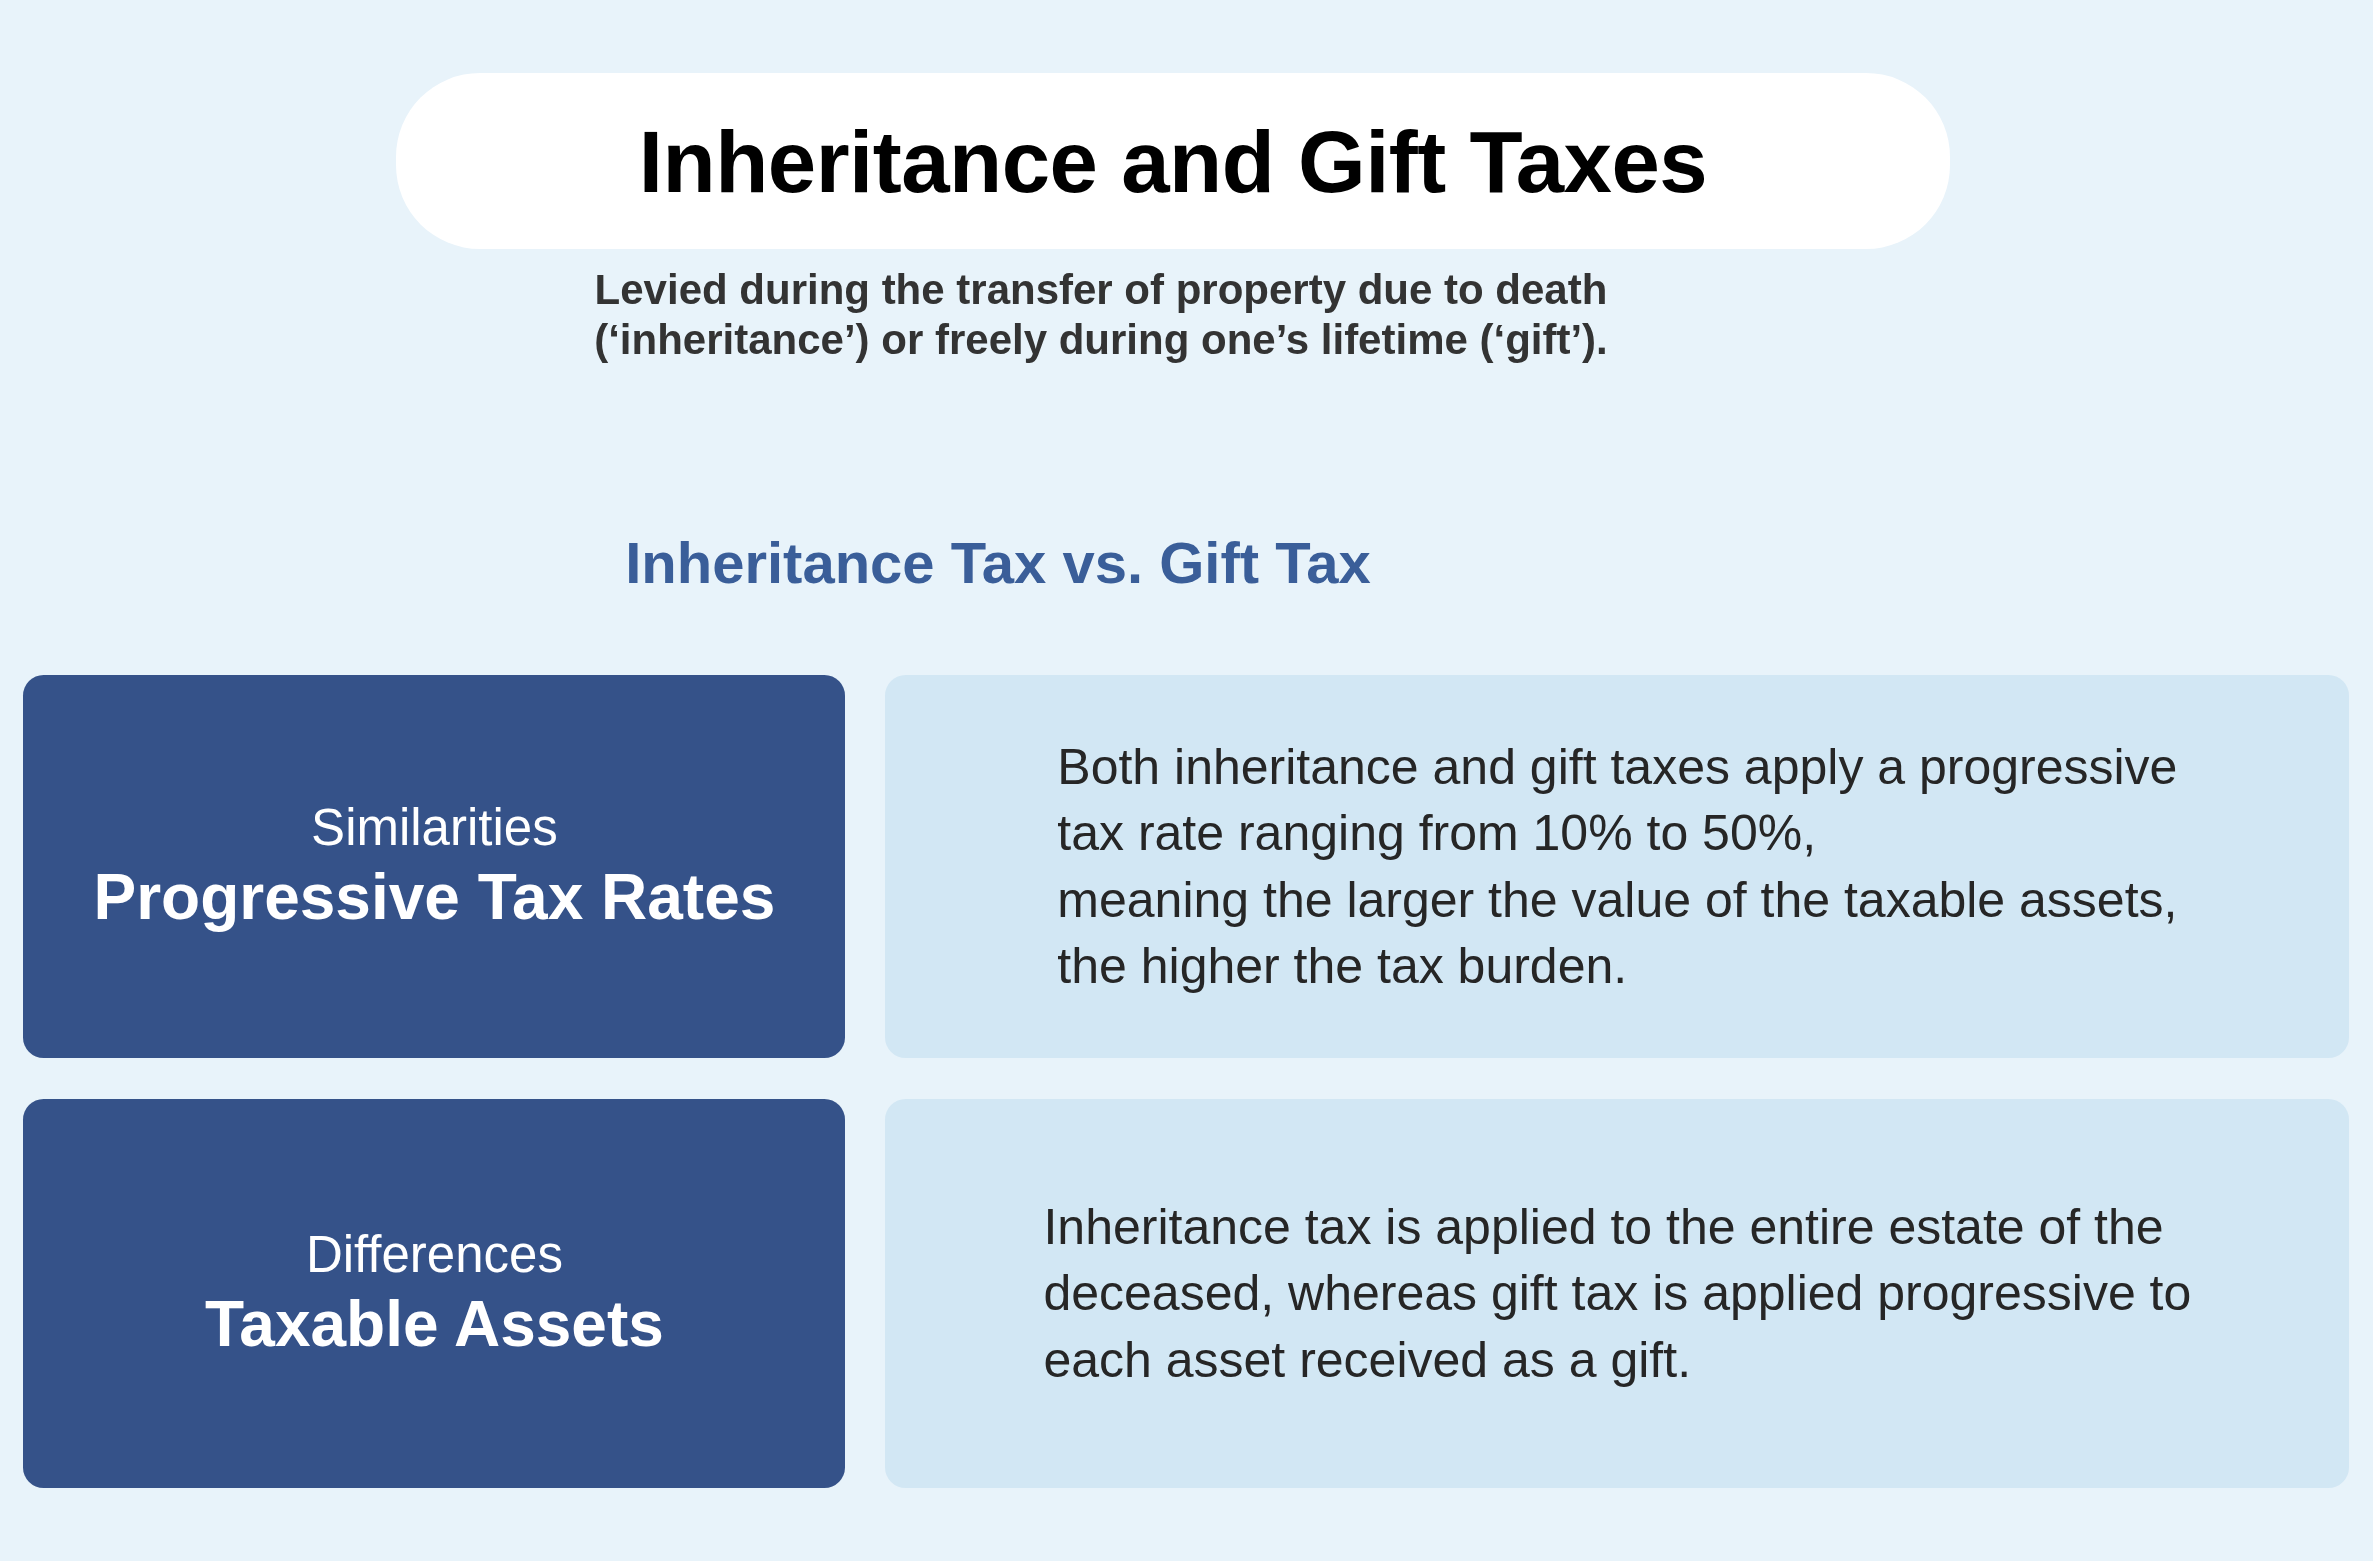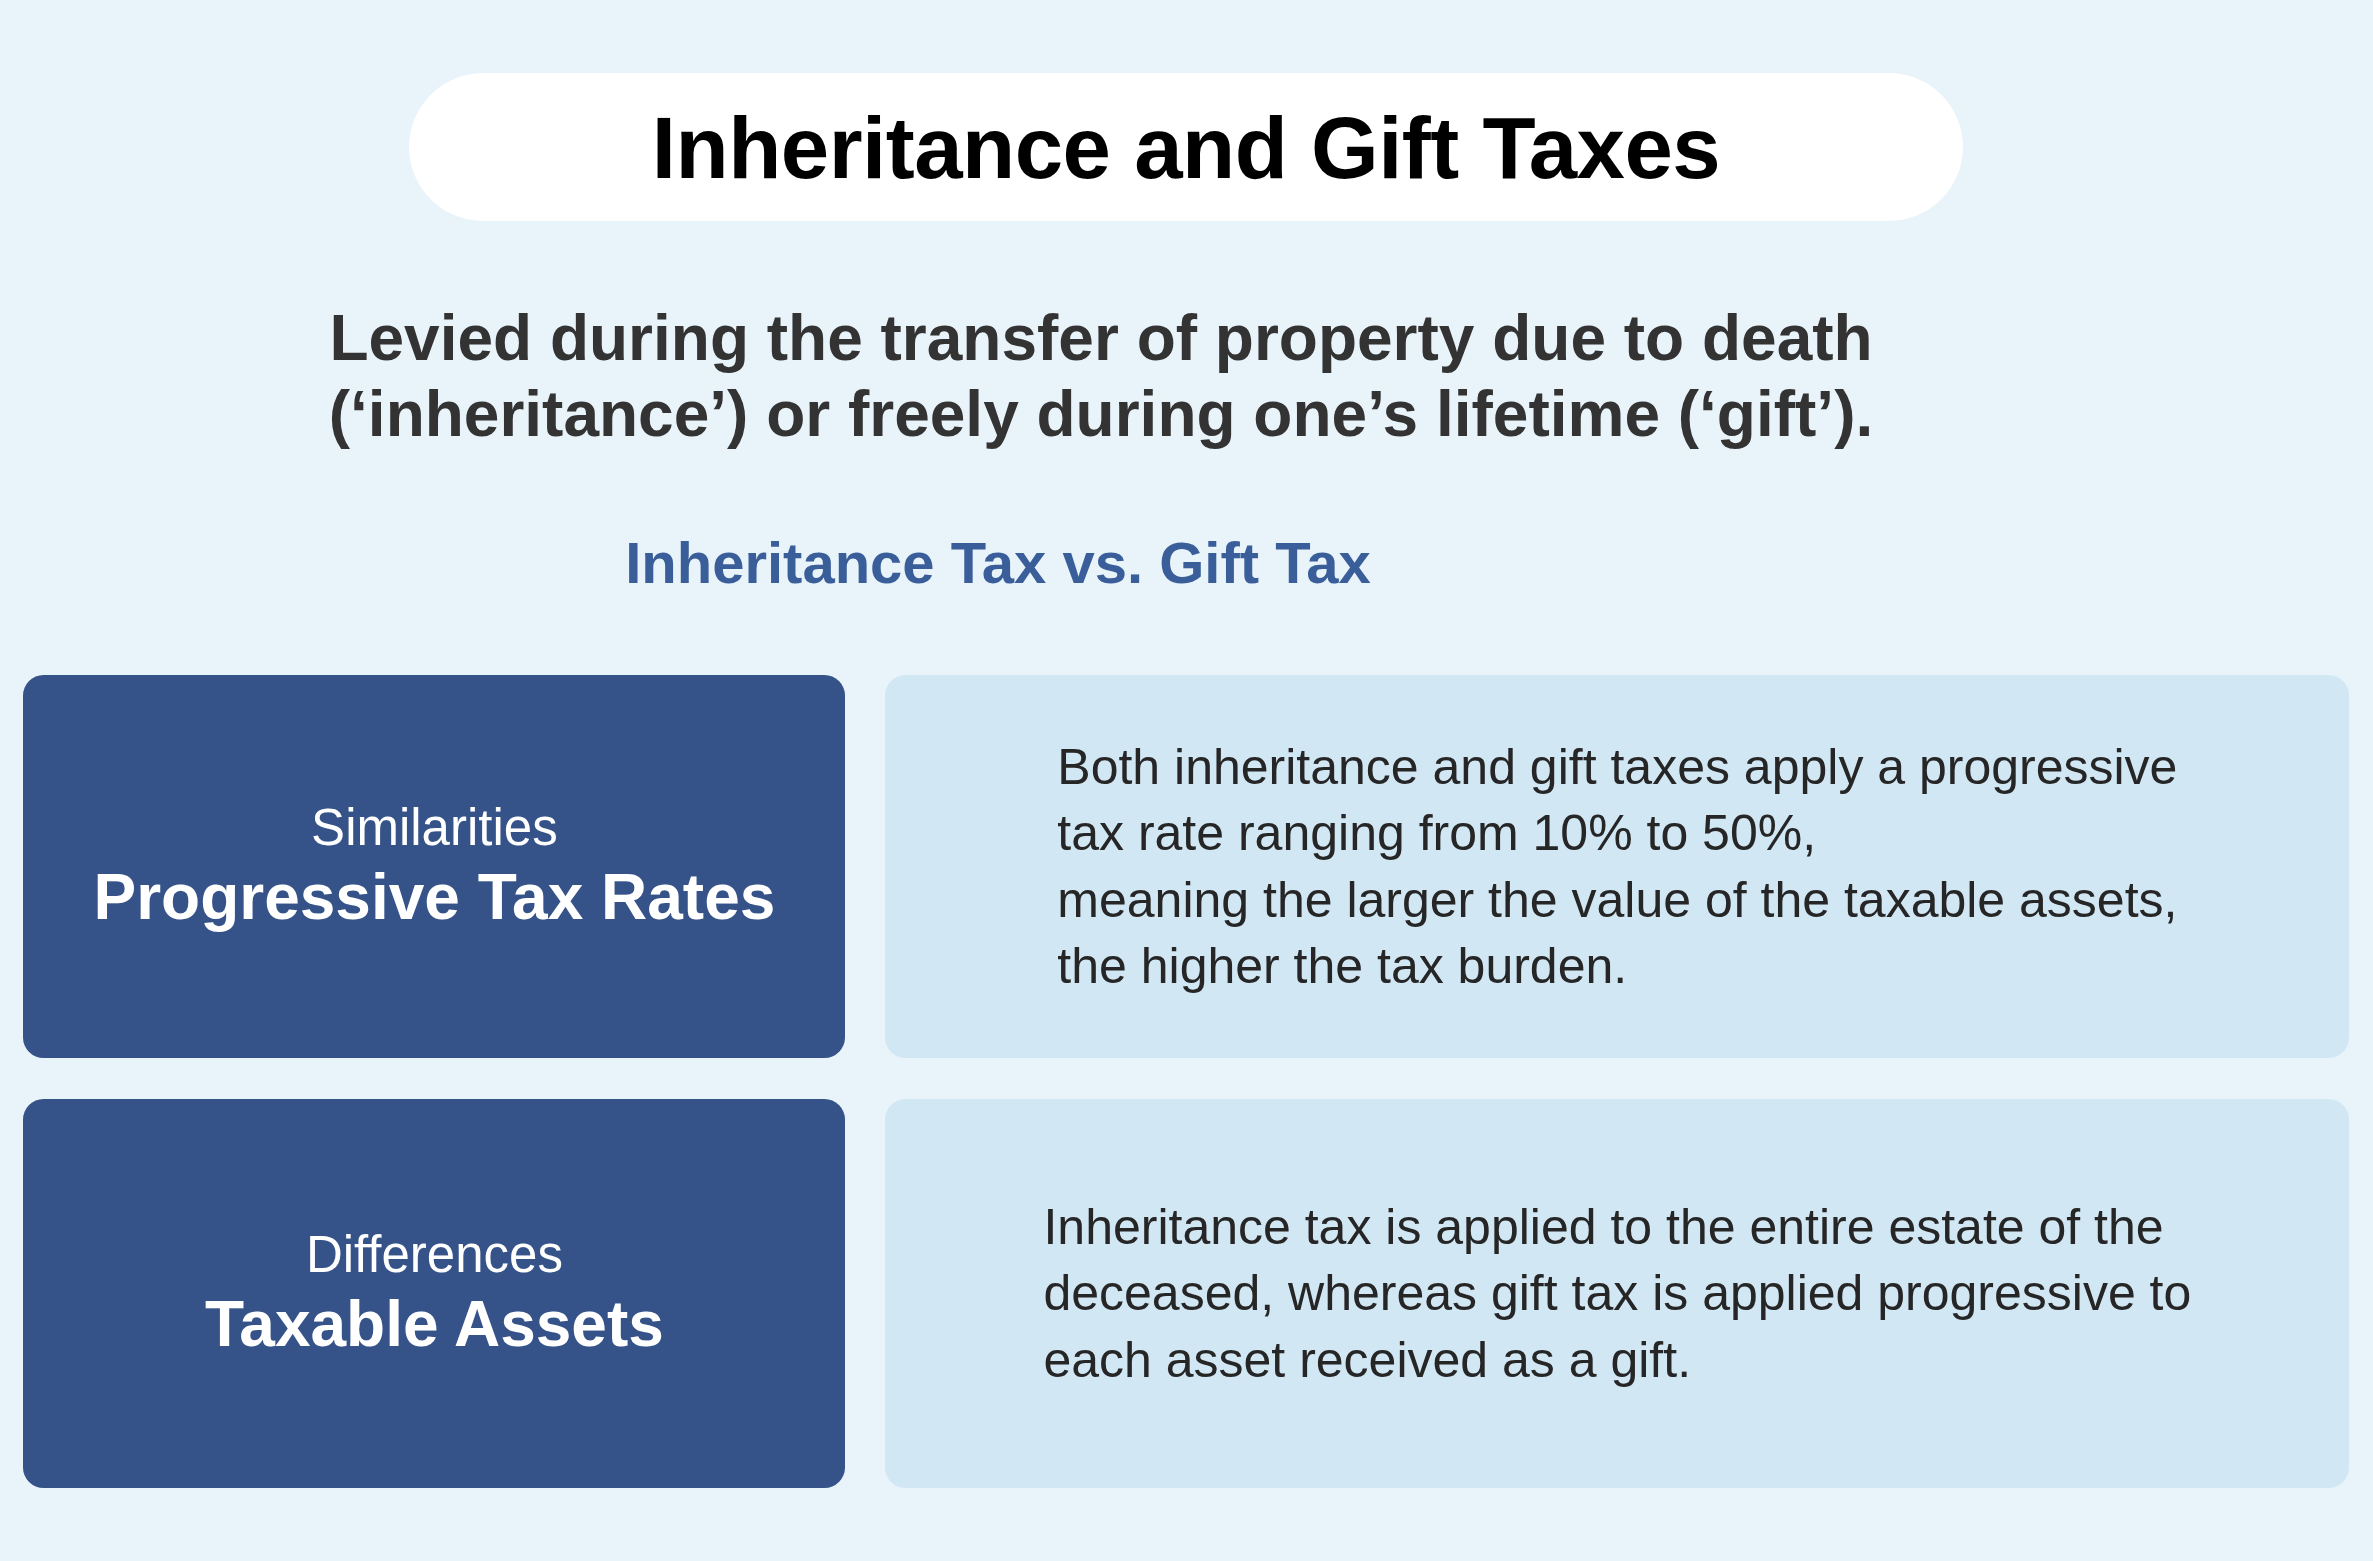--- a/index.html
+++ b/index.html
@@ -13,24 +13,24 @@
 
   body {
     background: #e8f3fa;
     font-family: "Liberation Sans", "DejaVu Sans", sans-serif;
     position: relative;
   }
 
   
   .title-pill {
     position: absolute;
-    left: 409px;
+    left: 396px;
     top: 73px;
     width: 1554px;
-    height: 148px;
+    height: 176px;
     background: #ffffff;
     border-radius: 84px;
     display: flex;
     align-items: center;
     justify-content: center;
   }
   .title-text {
     font-size: 87px;
     font-weight: bold;
     color: #000000;
@@ -40,24 +40,23 @@
   }
 
   
   .subtitle {
     position: absolute;
     left: 0;
     top: 265px;
     width: 2202px;
     text-align: center;
     color: #333333;
-    font-size: 64px;
+    font-size: 42px;
     font-weight: bold;
     line-height: 1.18;
-    margin-top: 36px;
   }
   .subtitle .line { display: block; white-space: nowrap; }
 
   
   .section-heading {
     position: absolute;
     left: 0;
     top: 534px;
     width: 1996px;
     text-align: center;

